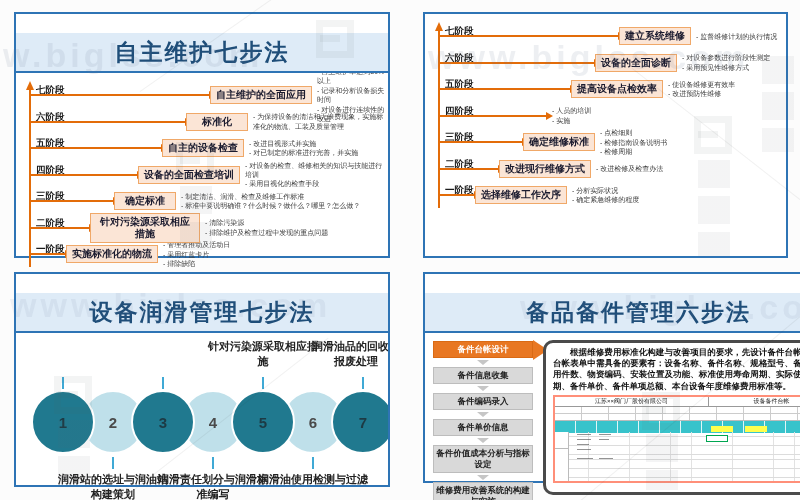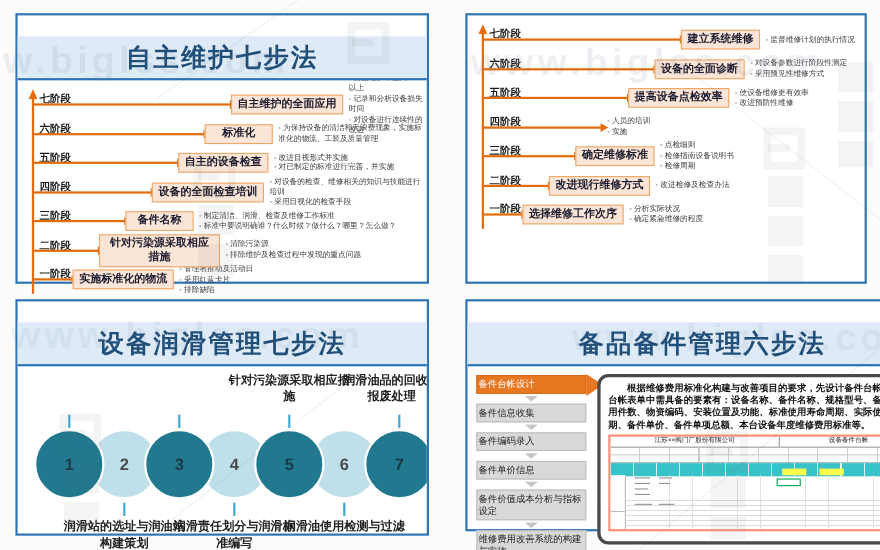--- a/index.html
+++ b/index.html
@@ -54,22 +54,22 @@
     border:2px solid #fff;box-sizing:border-box;
     display:flex;align-items:center;justify-content:center;
     font-size:15px;font-weight:bold;color:#333;
   }
   .c-dark{background:#20798F;z-index:2;color:#1d3a44}
   .c-light{background:#BFE0EA;z-index:1;color:#4a4a4a}
 
   
   .sp-steps{position:absolute;left:8px;top:8px;width:100px}
   .sp-step{
-    background:#D9D9D9;border:1px solid #bdbdbd;font-size:8.5px;font-weight:normal;color:#222;
-    text-align:left;padding:2px 1px;line-height:1.3;position:relative;box-sizing:border-box;
+    background:#D9D9D9;border:1px solid #bdbdbd;font-size:8.5px;font-weight:bold;color:#222;
+    text-align:center;padding:2px 1px;line-height:1.3;position:relative;box-sizing:border-box;
   }
   .sp-step.first{background:#E87722;color:#fff;border-color:#d96a14}
   .sp-step.first::after{content:'';position:absolute;right:-16px;top:50%;transform:translateY(-50%);
     border-left:15px solid #E87722;border-top:10px solid transparent;border-bottom:10px solid transparent}
   .sp-conn{width:0;height:0;border-left:6px solid transparent;border-right:6px solid transparent;
     border-top:5px solid #c6c6c6;margin:2px auto}
   .frame{position:absolute;left:118px;top:7px;right:6px;bottom:5px;
     border:3px solid #4a4a4a;border-radius:10px;background:#fff;padding:4px 7px;box-sizing:border-box;overflow:hidden}
   .desc{font-size:8.5px;font-weight:bold;color:#111;line-height:1.32;text-align:justify;text-indent:2em;margin:0}
   .sheet{margin-top:3px;position:relative;height:84px;border:2px solid #FF8F79;background:#fff;overflow:hidden}
@@ -142,21 +142,21 @@
         <span class="h-arrow"></span>
         <div class="step-box">设备的全面检查培训</div>
         <div class="notes">
           <div class="note">- 对设备的检查、维修相关的知识与技能进行培训</div>
           <div class="note">- 采用目视化的检查手段</div>
         </div>
       </div>
       <div class="row">
         <span class="stage">三阶段</span>
         <span class="h-arrow"></span>
-        <div class="step-box">备件名称</div>
+        <div class="step-box">确定标准</div>
         <div class="notes">
           <div class="note">- 制定清洁、润滑、检查及维修工作标准</div>
           <div class="note">- 标准中要说明确谁？什么时候？做什么？哪里？怎么做？</div>
         </div>
       </div>
       <div class="row">
         <span class="stage">二阶段</span>
         <span class="h-arrow"></span>
         <div class="step-box">针对污染源采取相应措施</div>
         <div class="notes">

